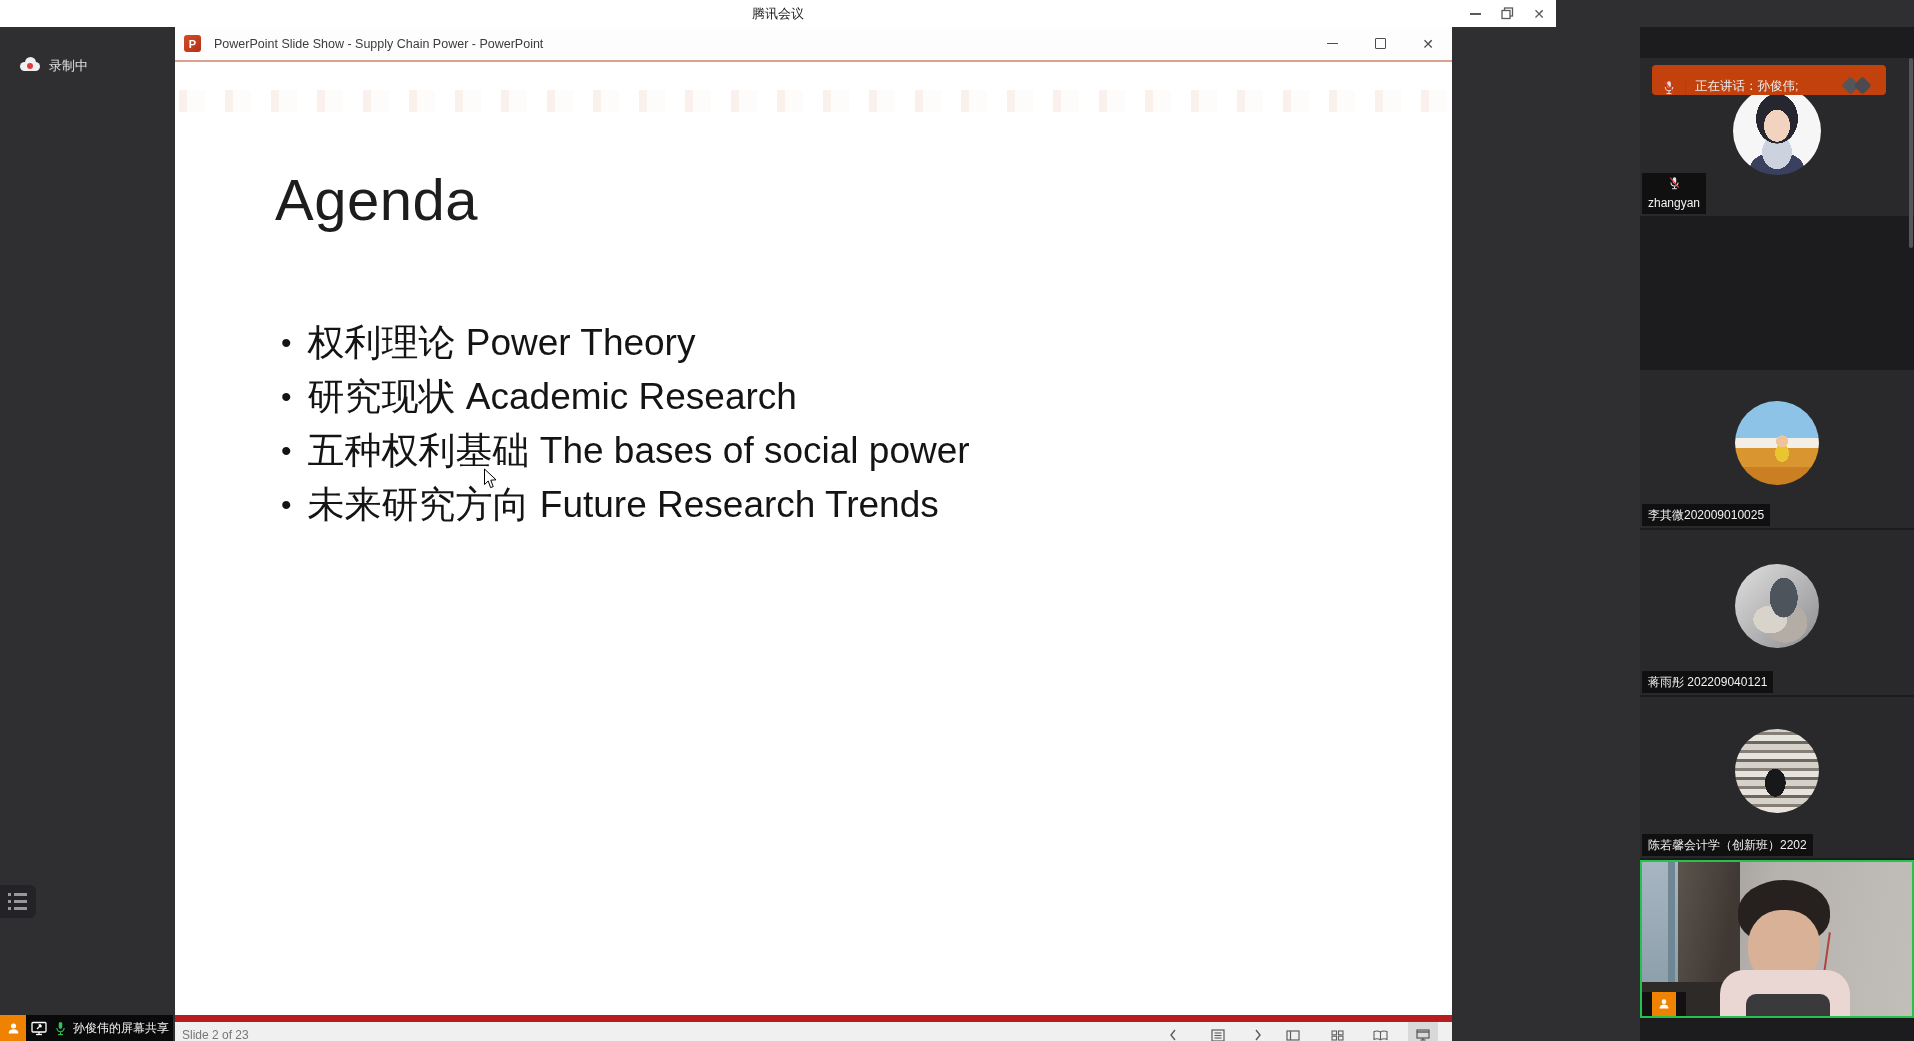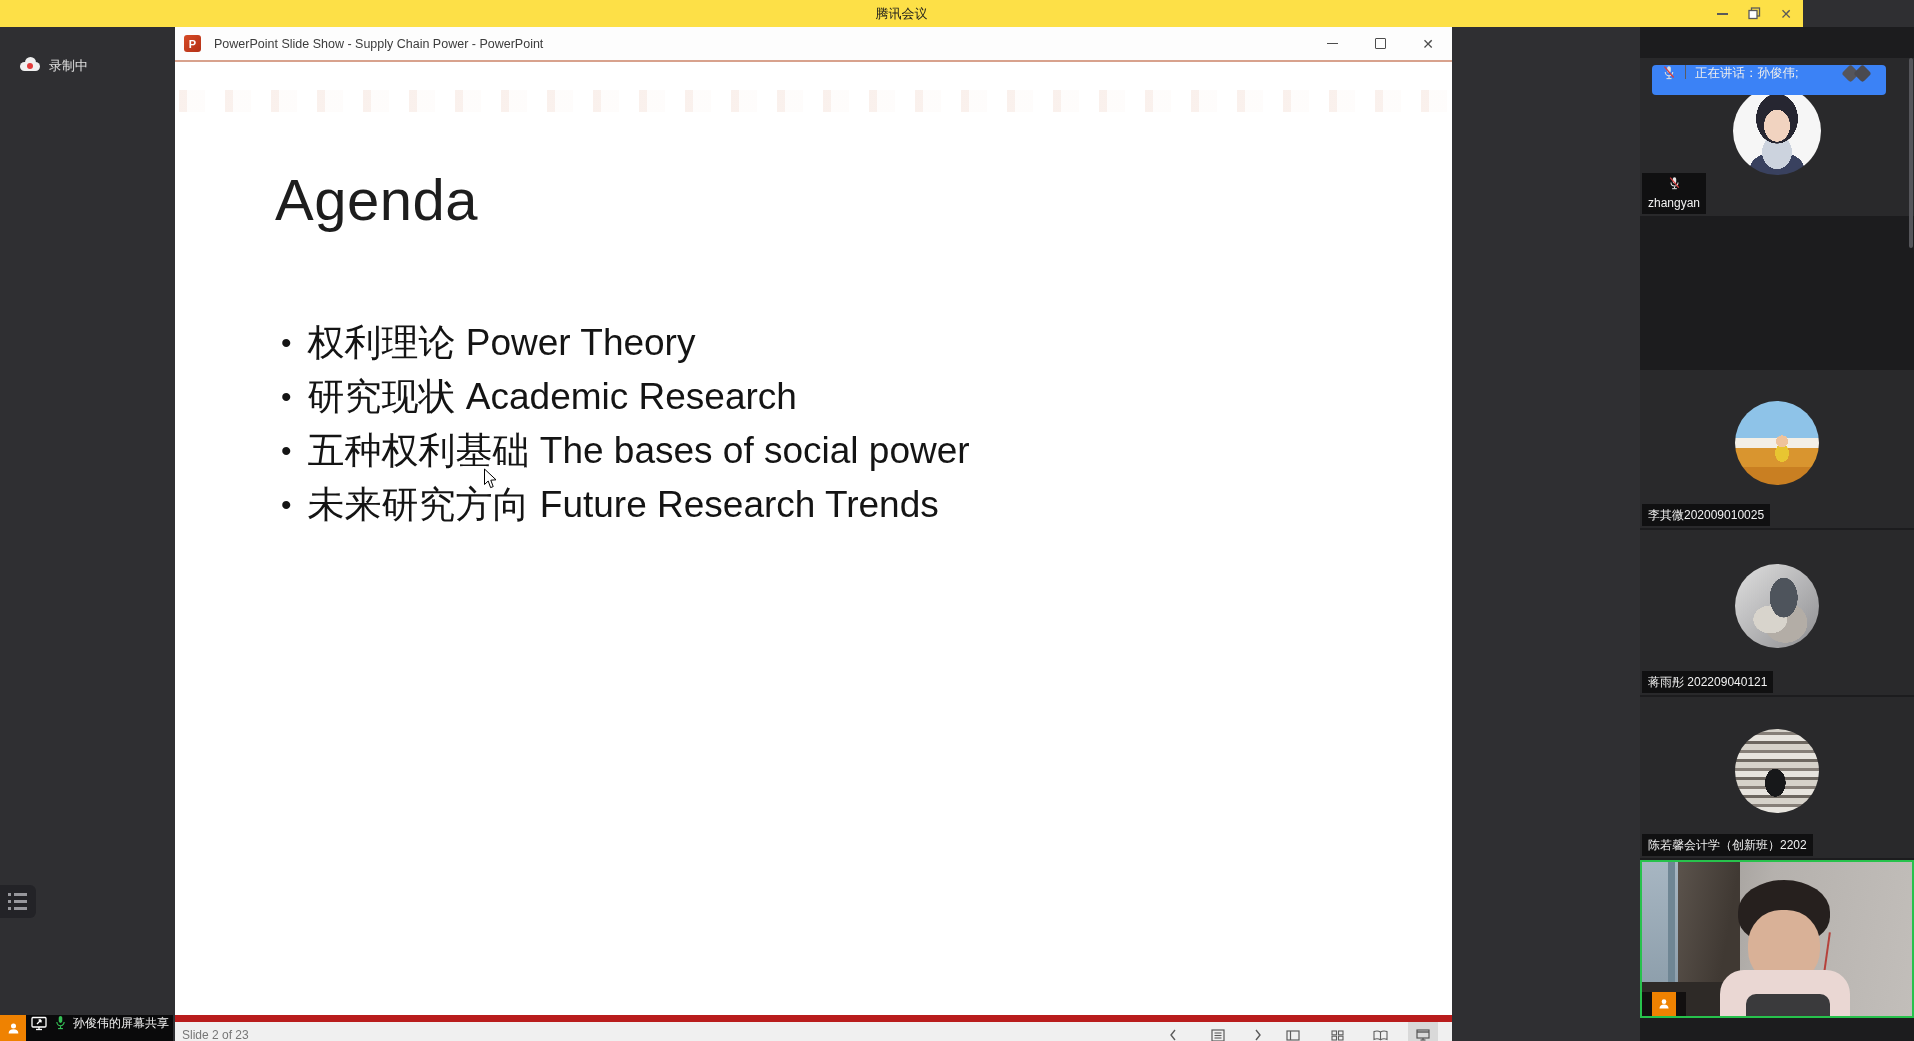--- a/index.html
+++ b/index.html
@@ -1,21 +1,21 @@
 <!DOCTYPE html>
 <html><head>
 <meta charset="utf-8">
 <style>
   * { margin:0; padding:0; box-sizing:border-box; }
   html,body { background:#000; }
   .screen { position:relative; width:1914px; height:1041px; background:#2f2f32; overflow:hidden;
             font-family:"Liberation Sans","DejaVu Sans",sans-serif; }
 
   
-  .os-titlebar { position:absolute; top:0; left:0; width:1803px; height:27px; background:#fde047; z-index:30;padding-left:12px; }
+  .os-titlebar { position:absolute; top:0; left:0; width:1556px; height:27px; background:#ffffff; z-index:30;padding-left:12px; }
   .os-title { position:absolute; left:0; right:0; top:0; height:27px; line-height:27px; text-align:center;
               font-size:13px; color:#1b1b1b; }
   .os-btn { position:absolute; top:0; width:30px; height:27px; display:flex; align-items:center; justify-content:center; color:#5a5a5a; }
   .os-btn.min { right:66px; } .os-btn.res { right:34px; } .os-btn.cls { right:2px; font-size:14px; }
   .min-glyph { width:11px; height:2px; background:#5a5a5a; }
 
   
   .recording { position:absolute; left:20px; top:57px; display:flex; align-items:flex-start; gap:9px;
                color:#e0e0e0; font-size:13px; z-index:5; }
   .cloud { position:relative; width:20px; height:14px; }
@@ -55,29 +55,29 @@
   
   .ppt-statusbar { position:absolute; bottom:0; left:0; right:0; height:26px; background:#f0f0f0;
                    border-top:7px solid #b91c1c; font-size:12px; color:#767676; }
   .slide-counter { position:absolute; left:7px; top:0; height:26px; line-height:26px; }
   .nav-btn { position:absolute; top:0; width:30px; height:26px; display:flex; align-items:center; justify-content:center; }
   .view-btn { position:absolute; top:0; width:30px; height:26px; display:flex; align-items:center; justify-content:center; }
   .view-btn.selected { background:#d9d9d9; }
 
   
   .share-strip { position:absolute; left:0; top:1015px; width:173px; height:26px; background:#0a0a0b;
-                 display:flex; z-index:20; }
+                 display:flex; align-items:center; z-index:20; }
   .share-badge { width:26px; height:26px; background:#ef8201; display:flex; align-items:center; justify-content:center; flex:0 0 auto; }
   .share-strip .mon { margin-left:5px; } .share-strip .mic { margin-left:5px; }
   .share-label { margin-left:6px; font-size:12px; color:#f2f2f2; white-space:nowrap; }
 
   
   .sidebar { position:absolute; left:1640px; top:27px; width:274px; height:1014px; background:#1c1c1e; z-index:15; }
-  .speaking-banner { position:absolute; left:12px; top:38px; width:234px; height:30px; background:#3b82f6;
-                     border-radius:4px; display:flex; align-items:flex-start; z-index:5; }
+  .speaking-banner { position:absolute; left:12px; top:38px; width:234px; height:30px; background:#c2410c;
+                     border-radius:4px; display:flex; align-items:flex-end; z-index:5; }
   .speaking-banner .sb-mic { margin-left:10px; }
   .sb-divider { width:1px; height:14px; background:#5c5b60; margin:0 9px; }
   .sb-text { font-size:12.5px; color:#ededed; white-space:nowrap; }
   .sb-deco { margin-left:auto; margin-right:10px; position:relative; width:34px; height:18px; }
   .sb-deco .d1, .sb-deco .d2 { position:absolute; width:13px; height:13px; border-radius:3px; transform:rotate(45deg); top:2px; }
   .sb-deco .d1 { left:2px;  background:#55555b; }
   .sb-deco .d2 { left:14px; background:#4a4a50; }
   .v-scrollbar { position:absolute; right:1px; top:31px; width:4px; height:190px; background:#55555a; border-radius:2px; z-index:6; }
 
   .tile { position:absolute; left:0; width:274px; background:#29292b; overflow:hidden; }

